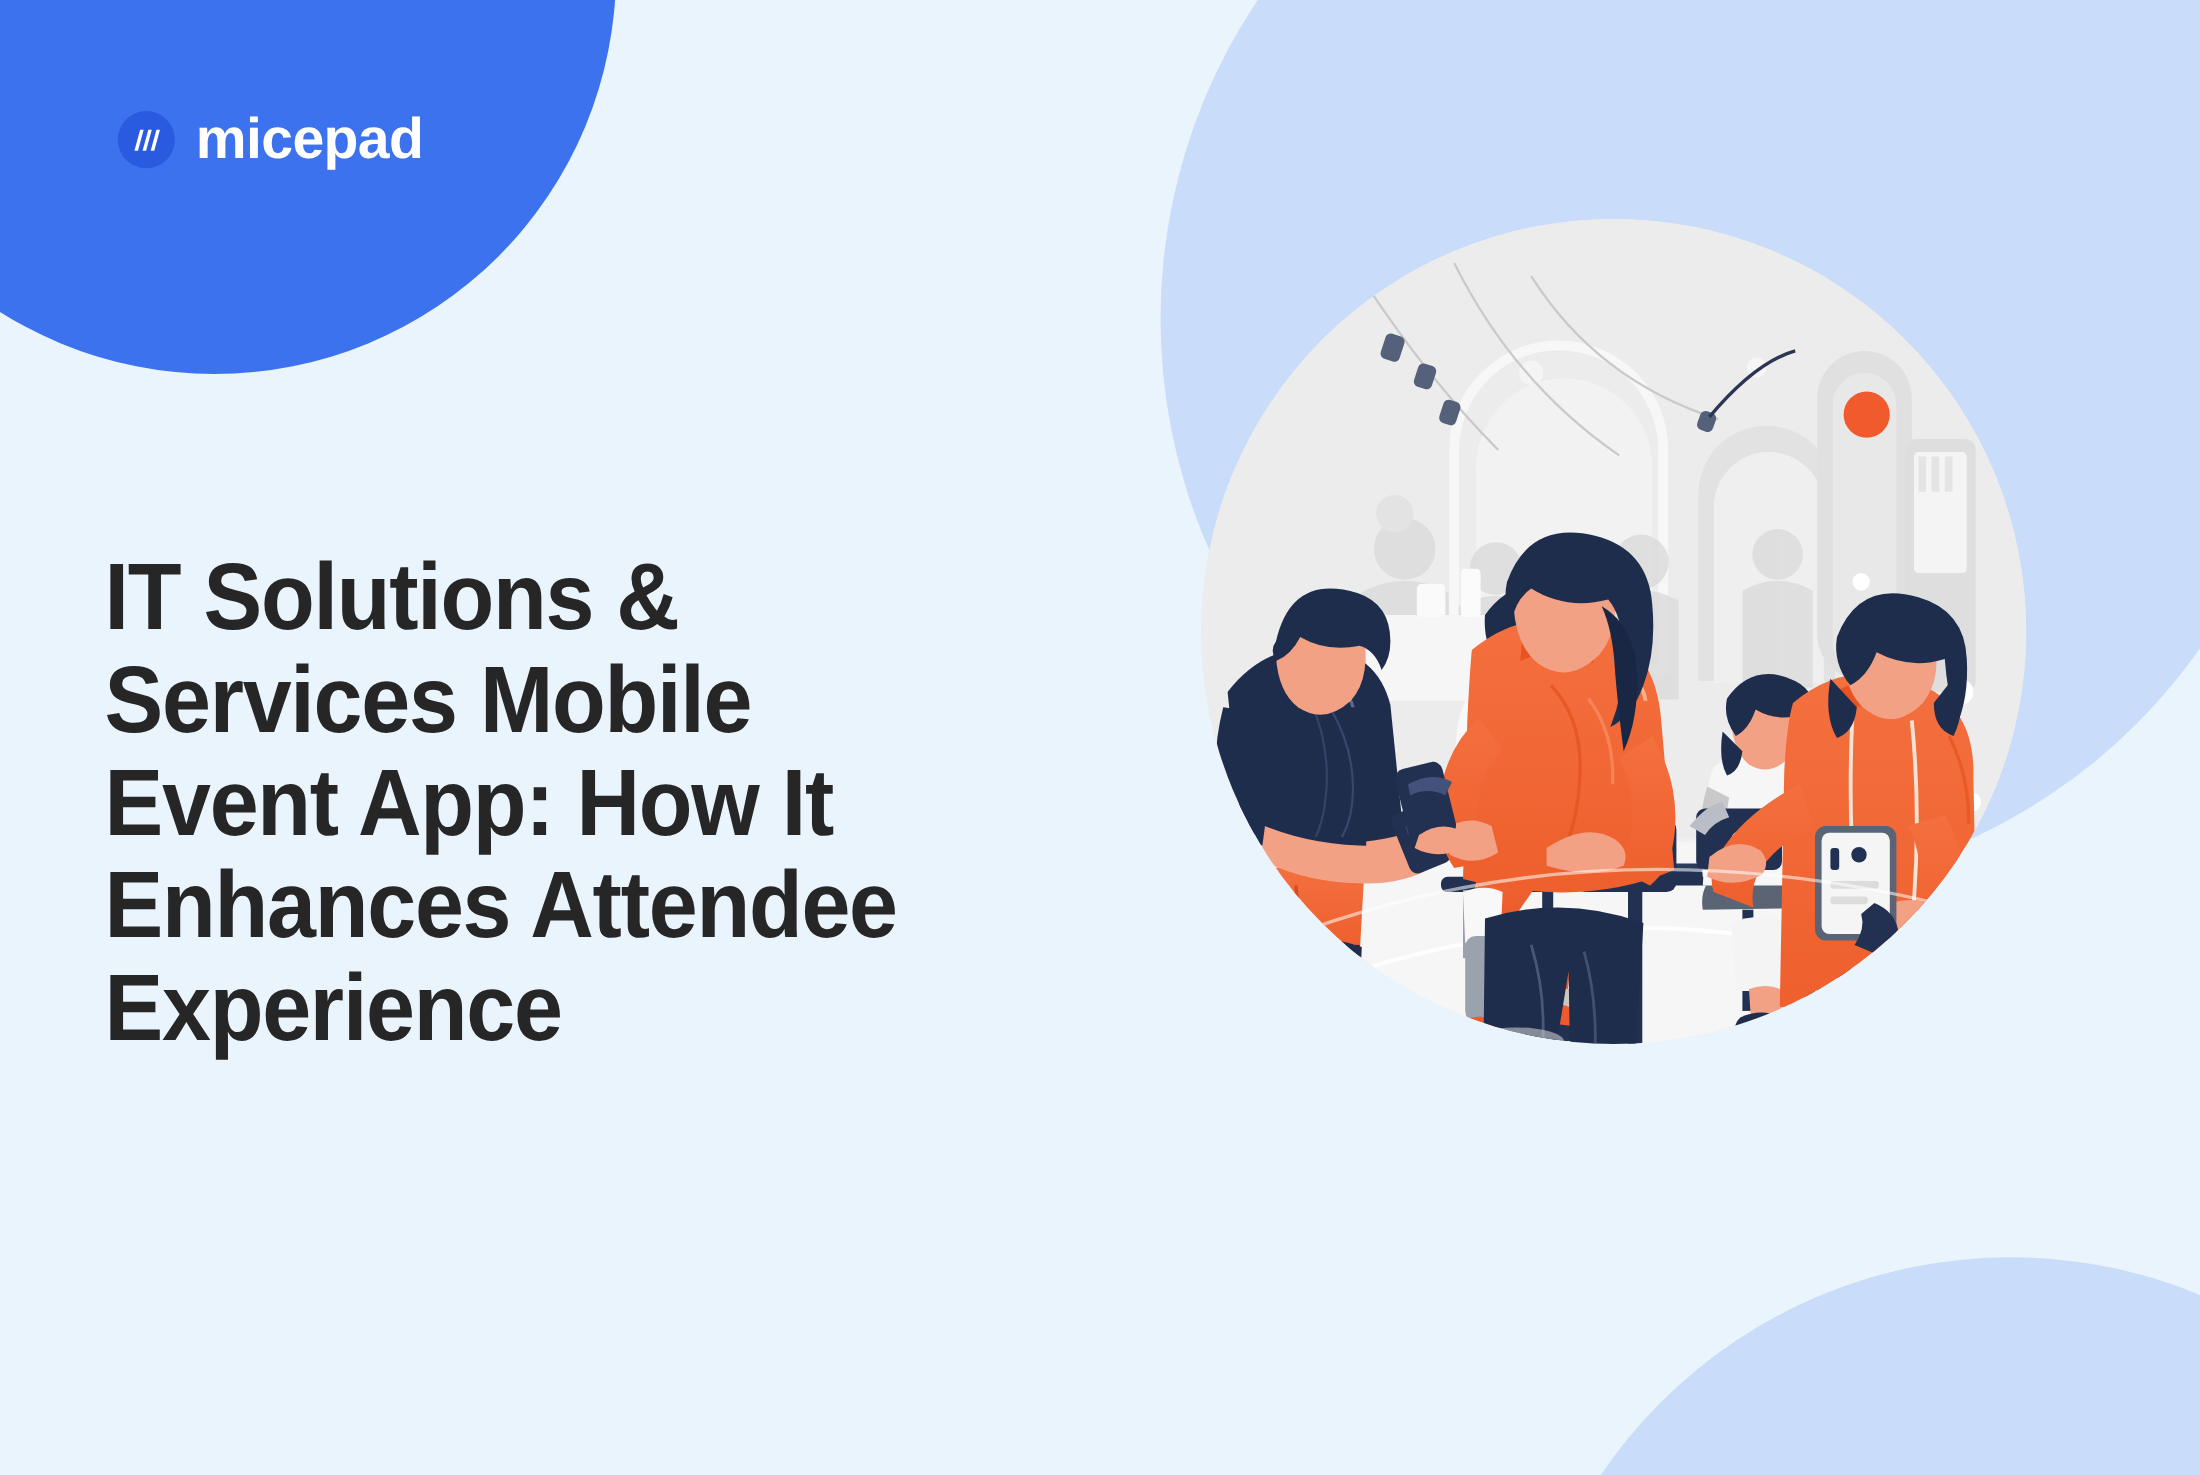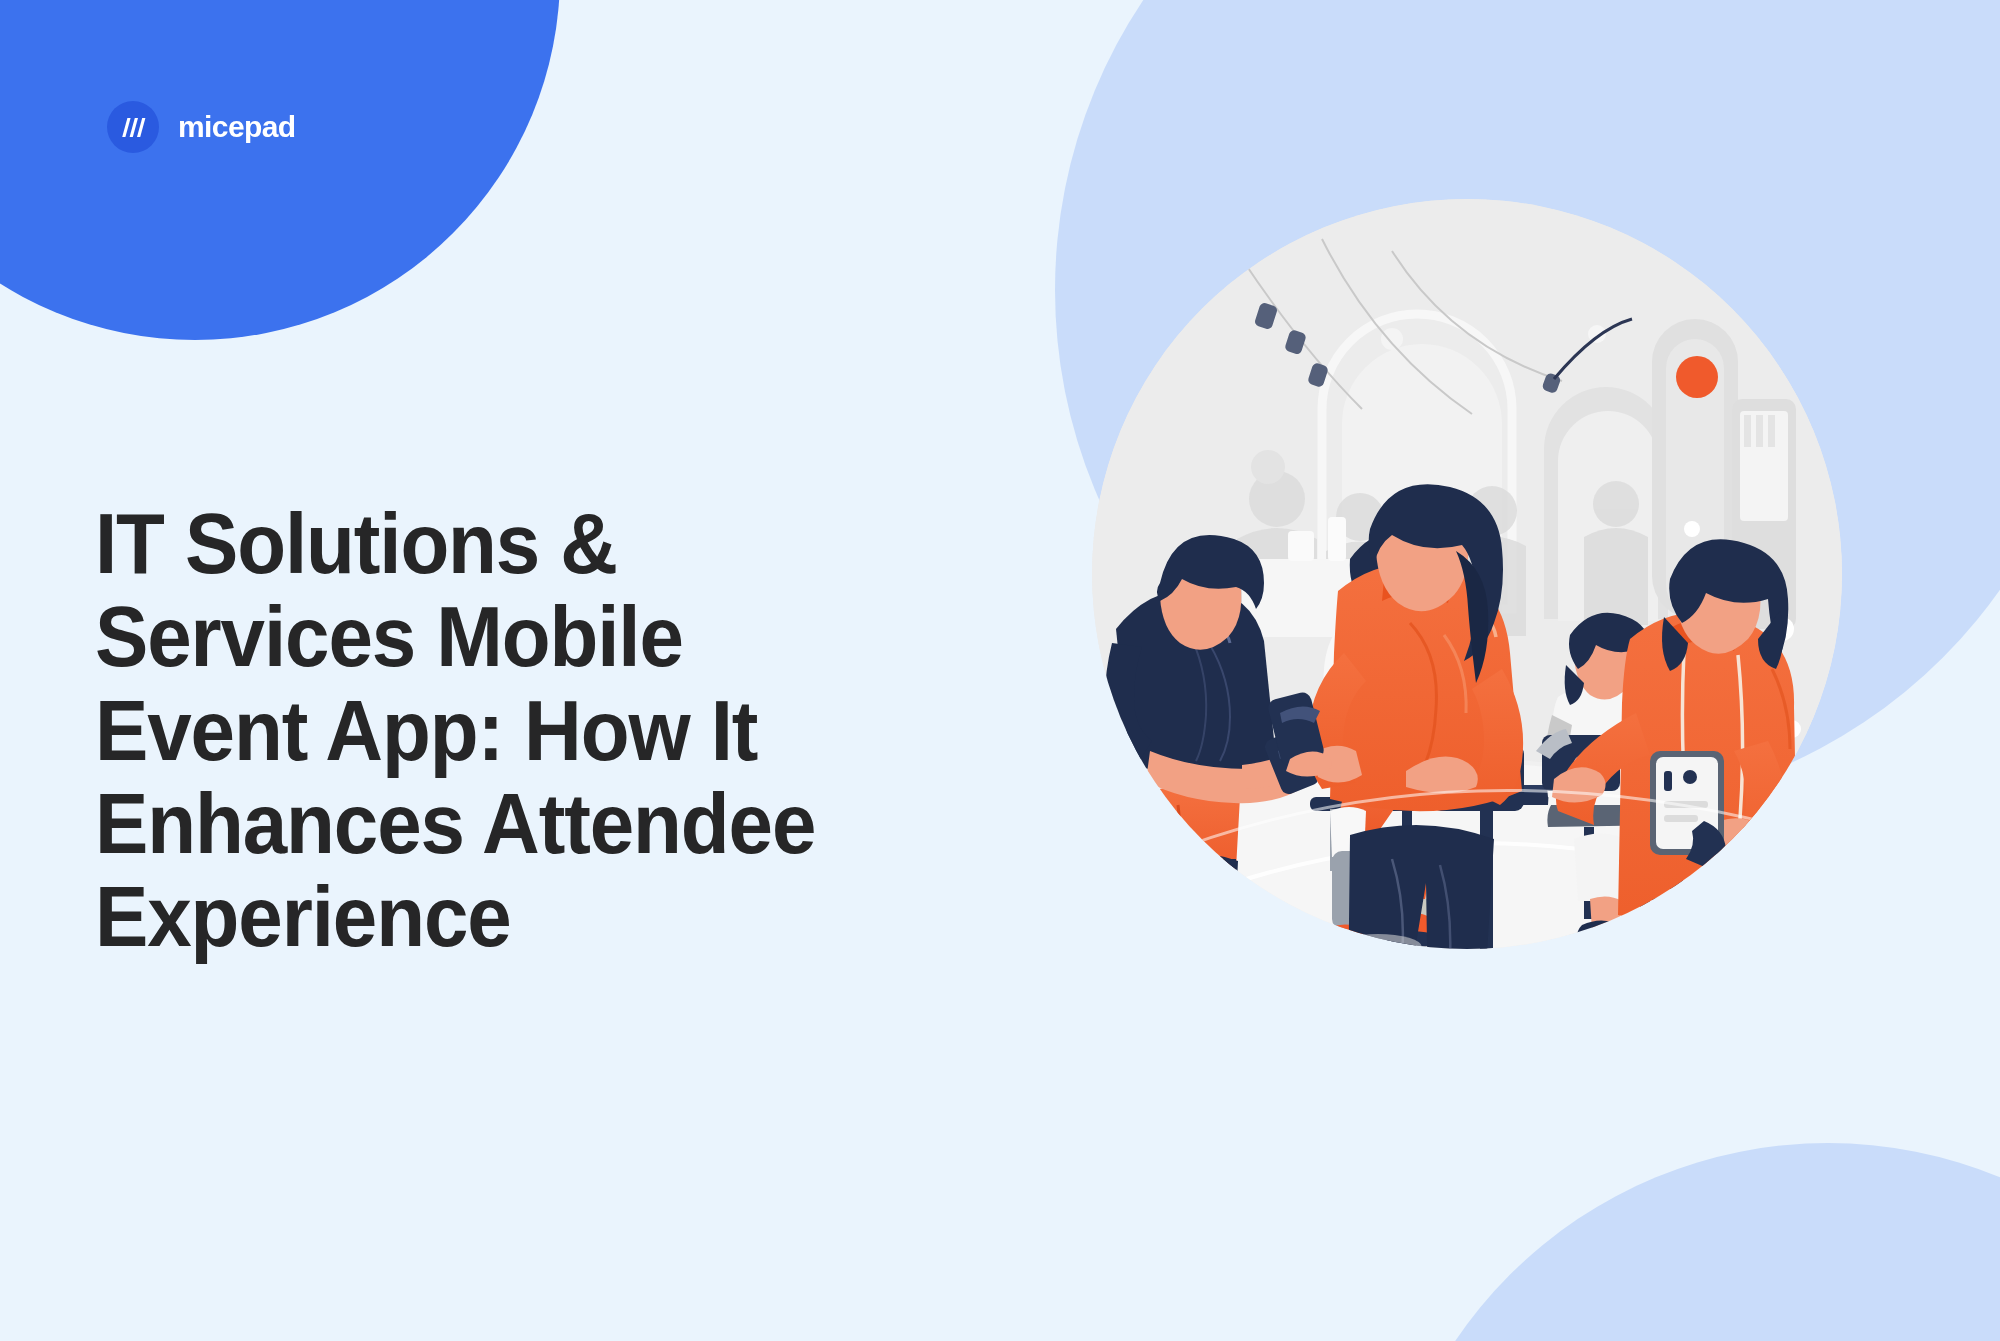--- a/index.html
+++ b/index.html
@@ -34,21 +34,21 @@
   }
   .logo-mark{
     width:52px;height:52px;border-radius:50%;
     background:#2a5ae0;
     position:relative;
     flex:0 0 auto;
   }
   .logo-mark svg{position:absolute;left:13px;top:16px;}
   .logo-word{
     color:#ffffff;
-    font-size:30px;
+    font-size:52px;
     font-weight:700;
     letter-spacing:-0.6px;
     line-height:1;
     font-family:"Liberation Sans", sans-serif;
   }
 
   
   .headline{
     position:absolute;
     left:95px; top:497px;

